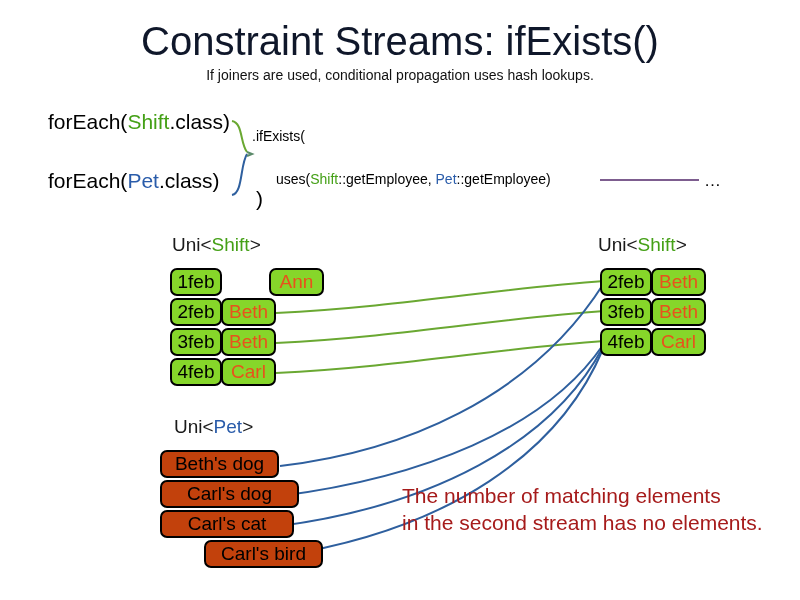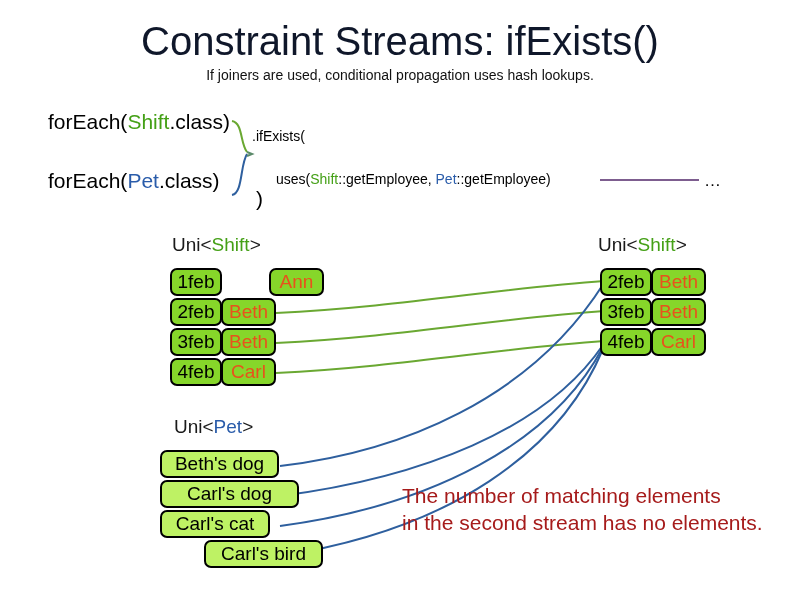--- a/index.html
+++ b/index.html
@@ -81,21 +81,21 @@
     font-size: 19px;
     line-height: 26px;
     height: 28px;
     display: flex;
     align-items: center;
     justify-content: center;
     white-space: nowrap;
   }
   .cell.green { background: #7ed321; background: #84d51f; }
   .cell.green { background: #86d62a; }
-  .cell.blue  { background: #bef264; }
+  .cell.blue  { background: #c2410c; }
 
   
   #annotation {
     left: 402px;
     top: 482px;
     font-size: 21px;
     line-height: 27px;
     color: #a61b1b;
     white-space: nowrap;
   }
@@ -180,21 +180,21 @@
     <div class="cell green" style="left:0px; top:30px; width:52px;">3feb</div>
     <div class="cell green" style="left: 51px; top: 30px; width: 55px; color: rgb(232, 82, 28);">Beth</div>
 
     <div class="cell green" style="left:0px; top:60px; width:52px;">4feb</div>
     <div class="cell green" style="left: 51px; top: 60px; width: 55px; color: rgb(232, 82, 28);">Carl</div>
   </div>
 
   <div class="abs" id="table-left-pet" style="left:160px; top:450px;">
     <div class="cell blue" style="left:0px; top:0px; width:119px;">Beth's dog</div>
     <div class="cell blue" style="left:0px; top:30px; width:139px;">Carl's dog</div>
-    <div class="cell blue" style="left:0px; top:60px; width:110px;">Carl's cat</div>
+    <div class="cell blue" style="left:0px; top:60px; width:134px;">Carl's cat</div>
     <div class="cell blue" style="left:0px; top:90px; width:119px;margin-left:44px;">Carl's bird</div>
   </div>
 
   <div class="abs" id="annotation">
     <div>The number of matching elements</div>
     <div>in the second stream has no elements.</div>
   </div>
 
 </div>
 

